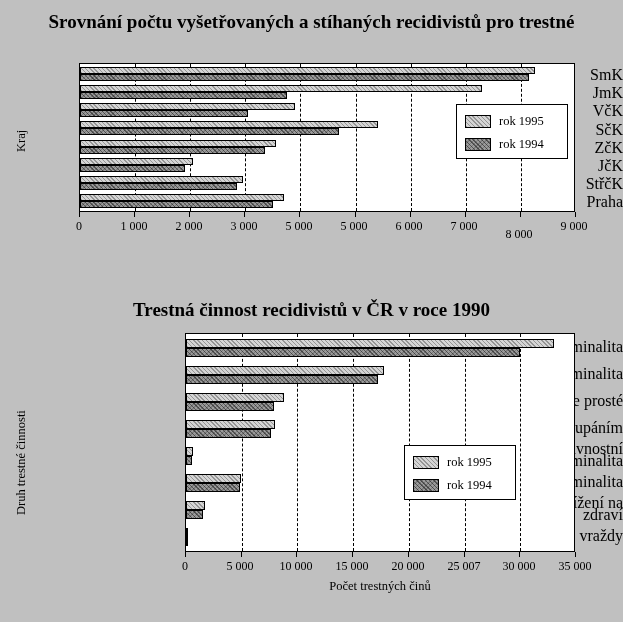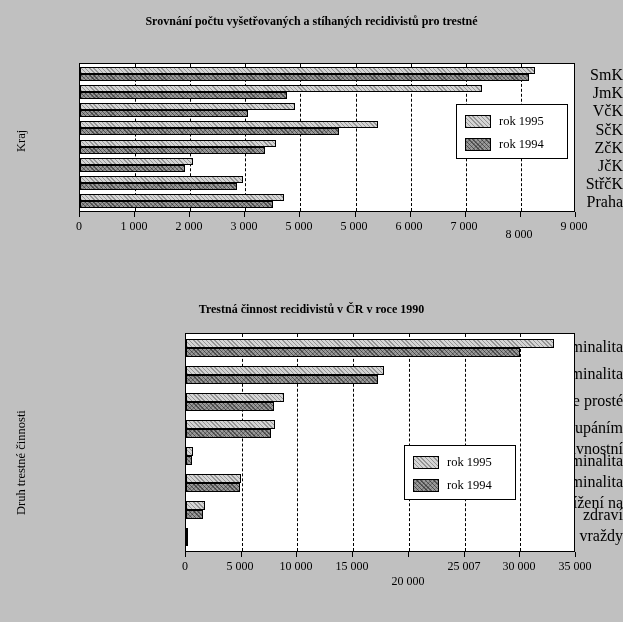--- a/index.html
+++ b/index.html
@@ -24,21 +24,21 @@
     position: absolute;
     background: #c0c0c0;
   }
   #chart1 { left: 0; top: 0; width: 623px; height: 285px; }
   #chart2 { left: 0; top: 285px; width: 623px; height: 337px; }
 
   .title {
     position: absolute;
     text-align: center;
     font-weight: bold;
-    font-size: 12px;
+    font-size: 19px;
     color: #000;
     line-height: 17px;
     width: 100%;
     left: 0;
   }
   #title1 { top: 13px; }
   #title2 { top: 16px; }
 
   .plot {
     position: absolute;
@@ -312,19 +312,20 @@
     <div class="tickmark" style="left:352.1px;top:267px; height:5px;"></div>
     <div class="tickmark" style="left:407.9px;top:267px; height:5px;"></div>
     <div class="tickmark" style="left:463.6px;top:267px; height:5px;"></div>
     <div class="tickmark" style="left:519.3px;top:267px; height:5px;"></div>
     <div class="tickmark" style="left:575px;  top:267px; height:5px;"></div>
 
     <div class="xtick-label" style="left:161px; top:274px; width:48px;">0</div>
     <div class="xtick-label" style="left:216px; top:274px; width:48px;">5 000</div>
     <div class="xtick-label" style="left:270px; top:274px; width:52px;">10 000</div>
     <div class="xtick-label" style="left:326px; top:274px; width:52px;">15 000</div>
-    <div class="xtick-label" style="left:382px; top:274px; width:52px;margin-top:15px;">20 000</div>
+    <div class="xtick-label" style="left:382px; top:274px; width:52px;">20 000</div>
     <div class="xtick-label" style="left:438px; top:274px; width:52px;">25 007</div>
     <div class="xtick-label" style="left:493px; top:274px; width:52px;">30 000</div>
     <div class="xtick-label" style="left:549px; top:274px; width:52px;">35 000</div>
 
+    <div class="axis-title" style="left:185px; top:294px; width:390px;">Počet trestných činů</div>
   </div>
 </div>
 
 </body></html>

